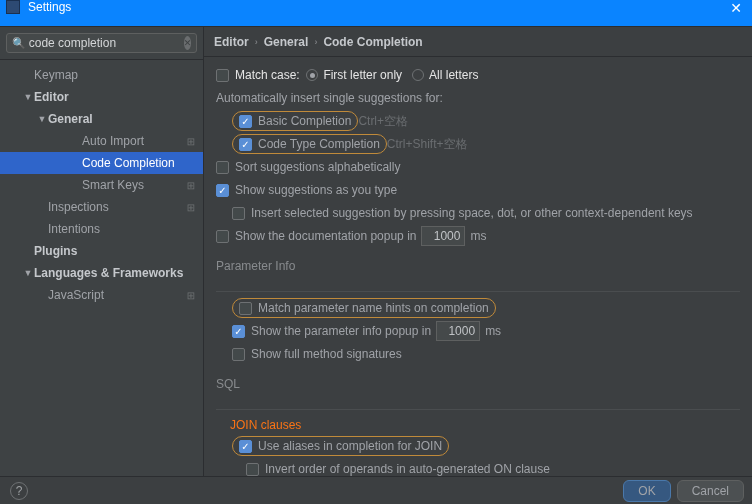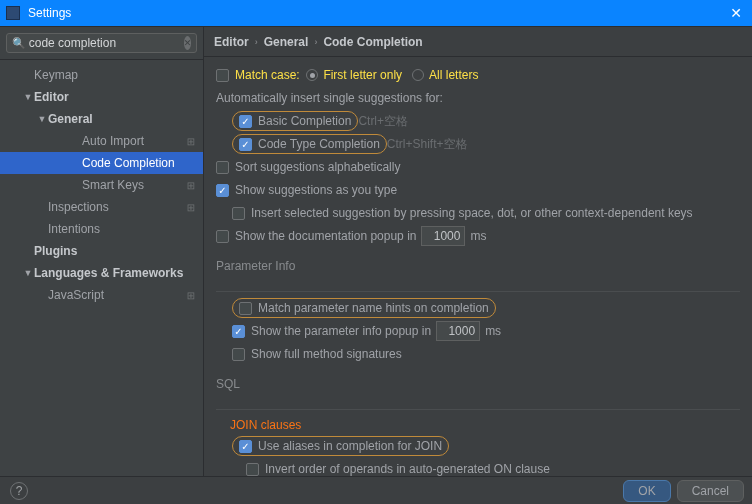--- a/index.html
+++ b/index.html
@@ -1,18 +1,18 @@
 <!DOCTYPE html>
 <html><head>
 <meta charset="utf-8">
 <style>
 *{margin:0;padding:0;box-sizing:border-box;font-family:"Segoe UI",Arial,sans-serif;font-size:12px;color:#a0a3a8}
 body{background:#3c3f41;overflow:hidden}
 .window{width:752px;height:504px;background:#3c3f41;display:flex;flex-direction:column;position:relative}
-.titlebar{height:26px;background:#0a84ff;display:flex;align-items:center;padding:0 6px;color:#fff}
+.titlebar{height:26px;background:#0a84ff;display:flex;align-items:flex-start;padding:0 6px;color:#fff}
 .titlebar .icon{width:14px;height:14px;background:#2d4a73;border:1px solid #1a3050;margin-right:8px}
 .titlebar .title{flex:1;color:#fff;font-size:12px}
 .titlebar .close{width:20px;text-align:center;color:#fff;font-size:14px;cursor:pointer}
 .body{flex:1;display:flex;overflow:hidden;border-top:1px solid #2b2d30}
 .sidebar{width:204px;background:#3e4244;border-right:1px solid #2b2d30;display:flex;flex-direction:column}
 .search-wrap{padding:6px;border-bottom:1px solid #2b2d30}
 .search{display:flex;align-items:center;background:#45494a;border:1px solid #5e6060;border-radius:3px;padding:2px 5px}
 .search .mag{color:#9da0a3;font-size:11px;margin-right:3px}
 .search input{flex:1;background:transparent;border:none;outline:none;color:#d4d6d8;font-size:12px}
 .search .clear{width:14px;height:14px;border-radius:50%;background:#6a6d6f;color:#3c3f41;display:flex;align-items:center;justify-content:center;font-size:9px;cursor:pointer}
@@ -28,21 +28,21 @@
 .content{flex:1;display:flex;flex-direction:column;overflow:hidden}
 .crumbs{height:30px;display:flex;align-items:center;padding:0 10px;border-bottom:1px solid #2b2d30}
 .crumbs span{color:#c5c8cc;font-weight:600}
 .crumbs .sep{margin:0 6px;color:#7a7d80;font-size:9px}
 .main{flex:1;overflow-y:auto;padding:6px 12px 12px}
 .row{display:flex;align-items:center;height:22px;margin:1px 0}
 .cb{width:13px;height:13px;border:1px solid #6e7173;border-radius:2px;margin-right:6px;display:flex;align-items:center;justify-content:center;background:#43494a}
 .cb.on{background:#5a8fd6;border-color:#5a8fd6;color:#fff;font-size:10px}
 .rb{width:12px;height:12px;border:1px solid #6e7173;border-radius:50%;margin-right:5px;display:flex;align-items:center;justify-content:center}
 .rb.on::after{content:"";width:5px;height:5px;border-radius:50%;background:#a0a3a8}
-.muted{color:#fde047}
+.muted{color:#e5e5e5}
 .hl{border:1px solid #c08a3a;border-radius:10px;padding:0 6px;display:inline-flex;align-items:center;height:20px}
 .hint{color:#6a6d70;}
 .num{width:44px;height:20px;background:#45494a;border:1px solid #5e6060;color:#c0c3c6;text-align:right;padding:0 4px;margin:0 5px}
 .secthdr{color:#888b8e;margin:12px 0 5px;font-size:12px;border-bottom:1px solid #4a4d4f;padding-bottom:18px}
 .sub{color:#f97316;margin:8px 0 3px;padding-left:14px}
 .ind{padding-left:16px}
 .footer{height:28px;border-top:1px solid #2b2d30;display:flex;align-items:center;justify-content:flex-end;padding:0 8px;gap:6px;position:absolute;bottom:0;left:0;right:0;background:#3c3f41}
 .footer .help{position:absolute;left:10px;width:18px;height:18px;border-radius:50%;border:1px solid #6e7173;display:flex;align-items:center;justify-content:center;color:#9da0a3}
 .btn{height:22px;padding:0 14px;border:1px solid #5e6060;background:#4c5052;color:#c5c8cc;border-radius:6px;cursor:pointer;display:flex;align-items:center}
 .btn.primary{background:#365880;border-color:#4a78aa;color:#e8eaee}

